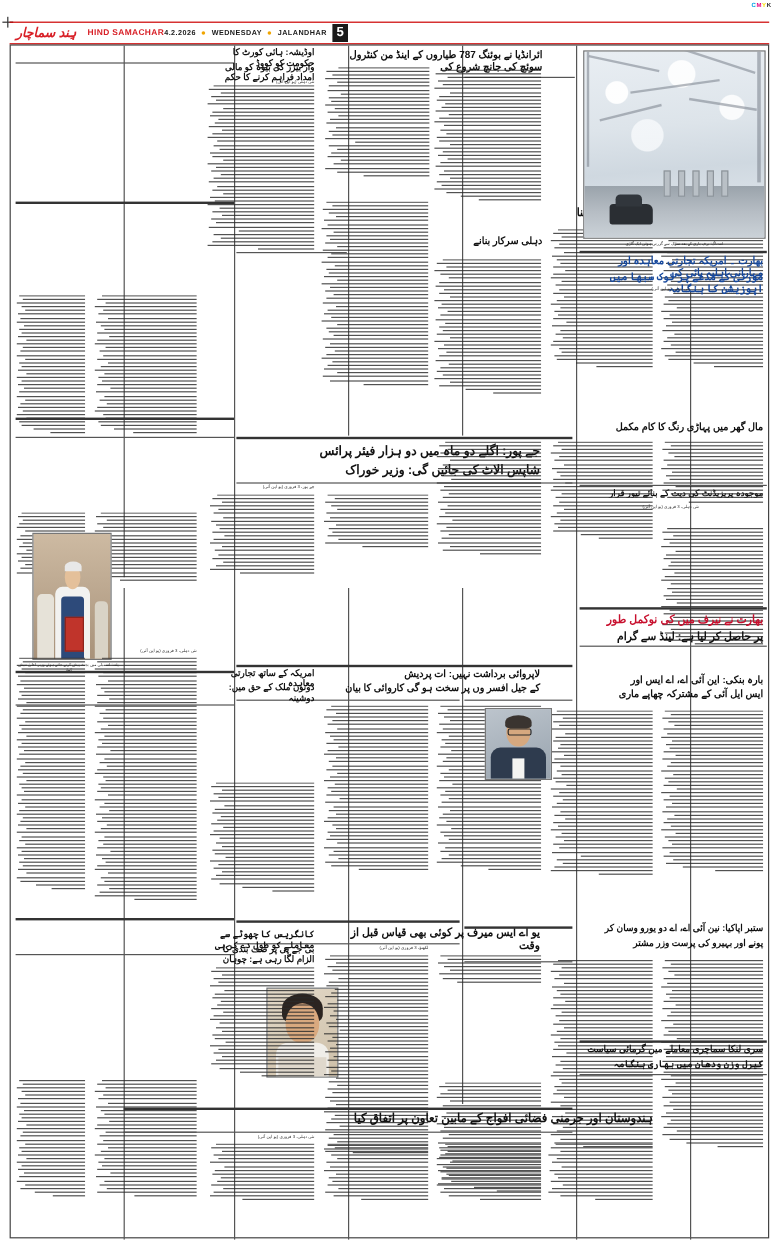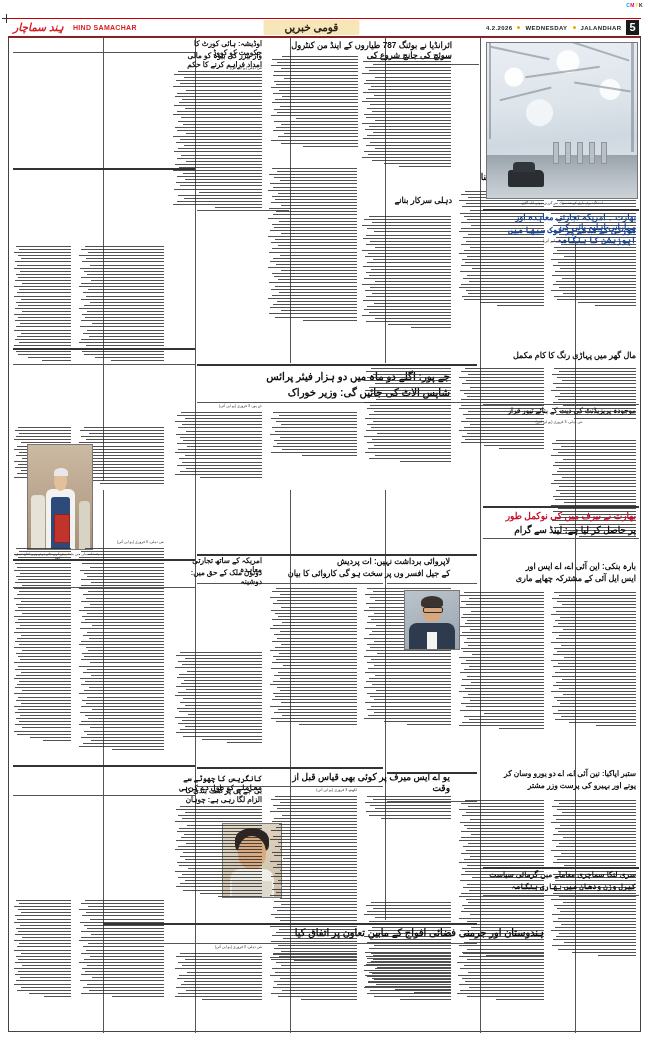--- a/index.html
+++ b/index.html
@@ -90,23 +90,20 @@
 <body>
 
 <div class="cmyk">
   <span class="c-c">C</span><span class="c-m">M</span><span class="c-y">Y</span><span class="c-k">K</span>
 </div>
 <div class="regmark"></div>
 
 <div class="masthead">
   <div class="mh-logo">ہِند سماچار</div>
   <div class="mh-eng">HIND SAMACHAR</div>
-  <div class="mh-center">
-    <div class="mh-badge">قومی خبریں</div>
-  </div>
   <div class="mh-right">
     <span>4.2.2026</span>
     <span class="dot"></span>
     <span>WEDNESDAY</span>
     <span class="dot"></span>
     <span>JALANDHAR</span>
     <span class="pagenum">5</span>
   </div>
 </div>
 

